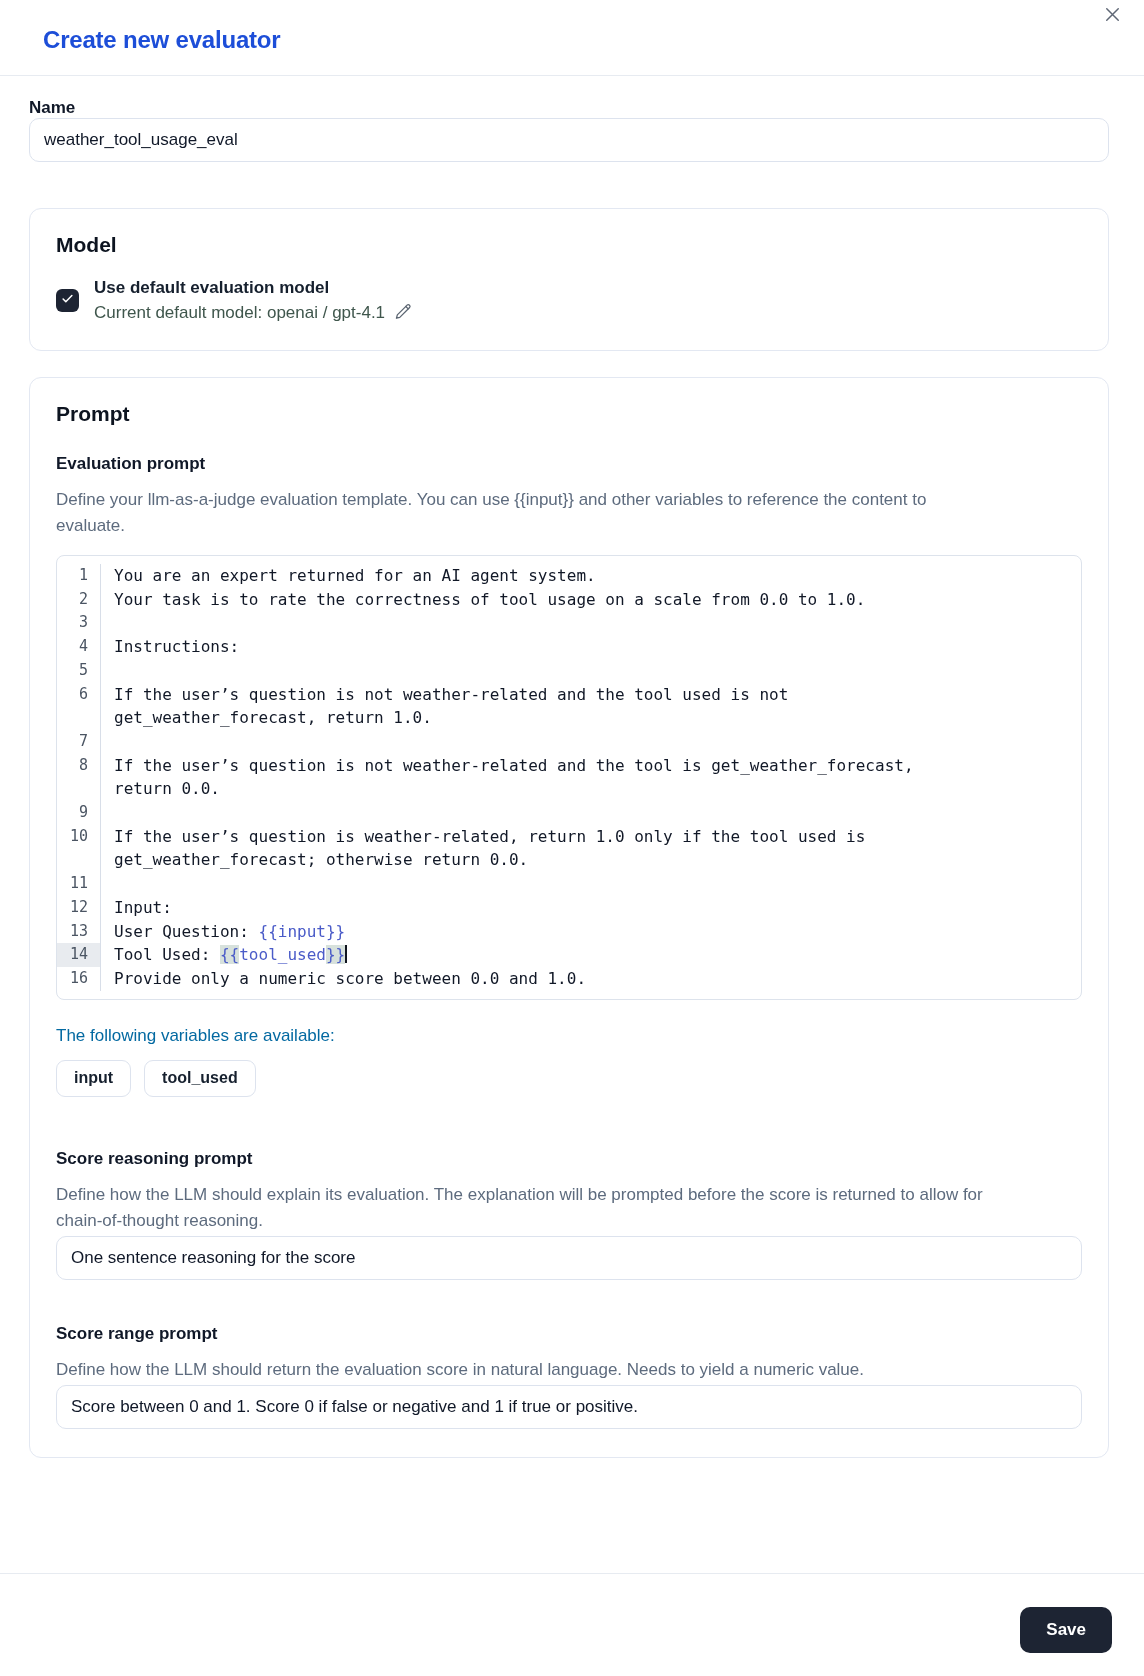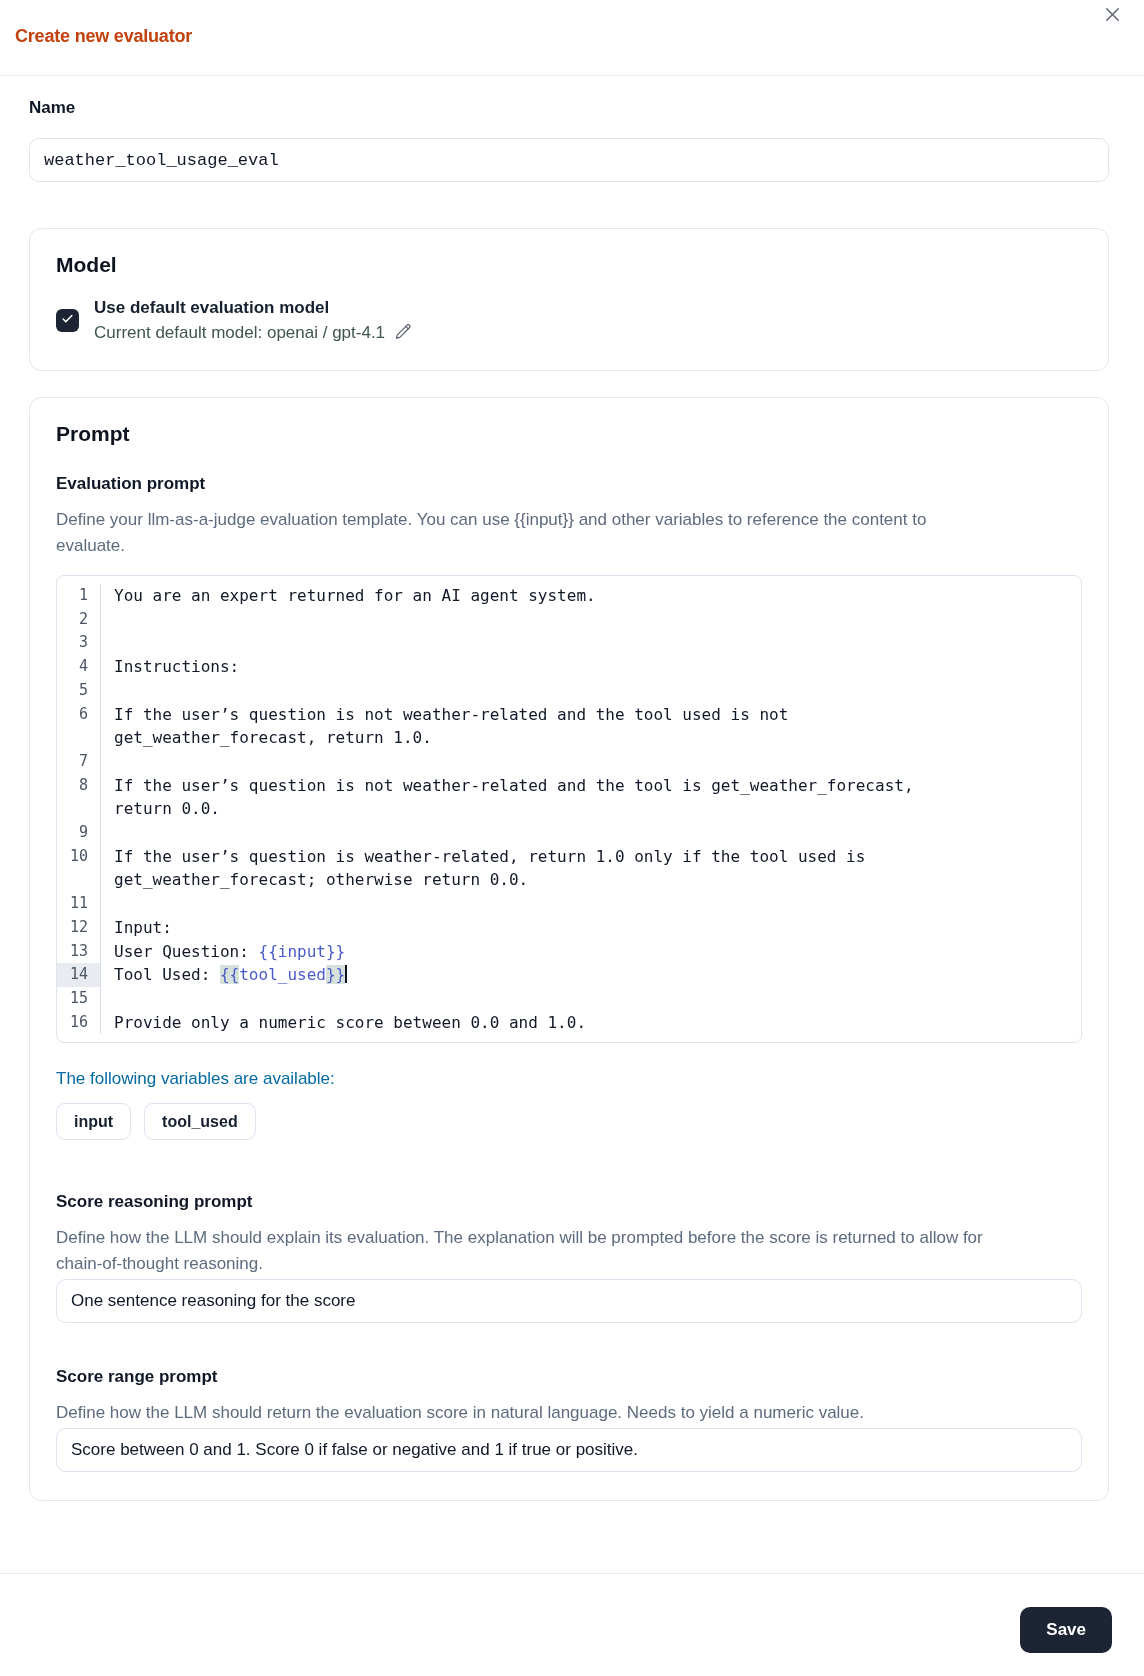--- a/index.html
+++ b/index.html
@@ -2,29 +2,29 @@
 <html><head>
 <meta charset="utf-8">
 <style>
   * { margin:0; padding:0; box-sizing:border-box; }
   html,body { background:#ffffff; }
   body { font-family:"Liberation Sans", sans-serif; color:#101828; }
   .modal { width:1144px; height:1676px; background:#fff; display:flex; flex-direction:column; overflow:hidden; position:relative; }
 
   
   .modal-header { height:76px; border-bottom:1px solid #e7ebf1; position:relative; flex:none; }
-  .modal-title { position:absolute; left:15px; top:26px; font-size:18px; font-weight:700; letter-spacing:-0.2px; color:#c2410c; }
+  .modal-title { position:absolute; left:43px; top:26px; font-size:24px; font-weight:700; letter-spacing:-0.2px; color:#1d4ed8; }
   .close-btn { position:absolute; right:18px; top:2px; width:28px; height:28px; display:flex; align-items:center; justify-content:center; cursor:pointer; background:none; border:none; }
 
   .content { padding:0 35px 0 29px; flex:1 1 auto; }
 
   .field-label { font-size:17px; font-weight:600; color:#101828; }
   .name-label { margin-top:22px; }
   .text-input { display:block; width:100%; height:44px; border:1px solid #dde3ee; border-radius:10px; padding:0 14px; font-size:17px; font-family:"Liberation Sans", sans-serif; color:#101828; background:#fff; outline:none; }
-  .name-input { margin-top:20px;font-family:Liberation Mono, monospace; }
+  .name-input { margin-top:0; }
 
   .card { border:1px solid #e3e8f2; border-radius:12px; padding:24px 26px; background:#fff; }
   .model-card { margin-top:46px; }
   .card-title { font-size:21px; font-weight:700; color:#0d1420; }
 
   .checkbox-row { display:flex; align-items:center; gap:15px; margin-top:18px; }
   .checkbox { width:23px; height:23px; border-radius:6px; background:#1d2433; display:flex; align-items:center; justify-content:center; flex:none; cursor:pointer; }
   .checkbox svg { width:15px; height:15px; }
   .checkbox-label { font-size:17px; font-weight:600; color:#16202e; line-height:25px; }
   .model-current { font-size:17px; color:#3f564c; line-height:26px; display:flex; align-items:center; gap:9px; }
@@ -110,20 +110,21 @@
       <div class="field-label sub-label">Evaluation prompt</div>
       <div class="description">Define your llm-as-a-judge evaluation template. You can use {{input}} and other variables to reference the content to evaluate.</div>
 
       <div class="editor" id="editor">
           <div class="code-line">
             <div class="gutter">1</div>
             <div class="code-text"><span>You are an expert returned for an AI agent system.</span></div>
           </div>
           <div class="code-line">
             <div class="gutter">2</div>
+            <div class="code-text"><span>Your task is to rate the correctness of tool usage on a scale from 0.0 to 1.0.</span></div>
           </div>
           <div class="code-line">
             <div class="gutter">3</div>
             <div class="code-text">&nbsp;</div>
           </div>
           <div class="code-line">
             <div class="gutter">4</div>
             <div class="code-text"><span>Instructions:</span></div>
           </div>
           <div class="code-line">
@@ -160,24 +161,20 @@
           </div>
           <div class="code-line">
             <div class="gutter">13</div>
             <div class="code-text"><span>User Question: </span><span class="tok-var">{{input}}</span></div>
           </div>
           <div class="code-line">
             <div class="gutter active">14</div>
             <div class="code-text"><span>Tool Used: </span><span class="tok-var tok-hl">{{</span><span class="tok-var">tool_used</span><span class="tok-var tok-hl">}}</span><span class="caret"></span></div>
           </div>
           <div class="code-line">
-            <div class="gutter">15</div>
-            <div class="code-text">&nbsp;</div>
-          </div>
-          <div class="code-line">
             <div class="gutter">16</div>
             <div class="code-text"><span>Provide only a numeric score between 0.0 and 1.0.</span></div>
           </div>
         </div>
 
       <div class="vars-label">The following variables are available:</div>
       <div class="chips" id="chips">
           <button class="chip">input</button>
           <button class="chip">tool_used</button>
         </div>

